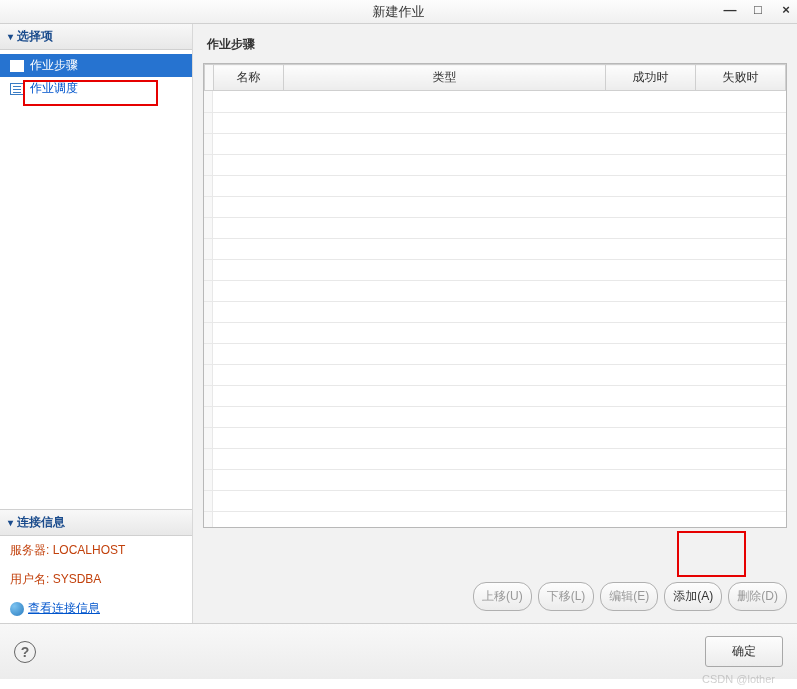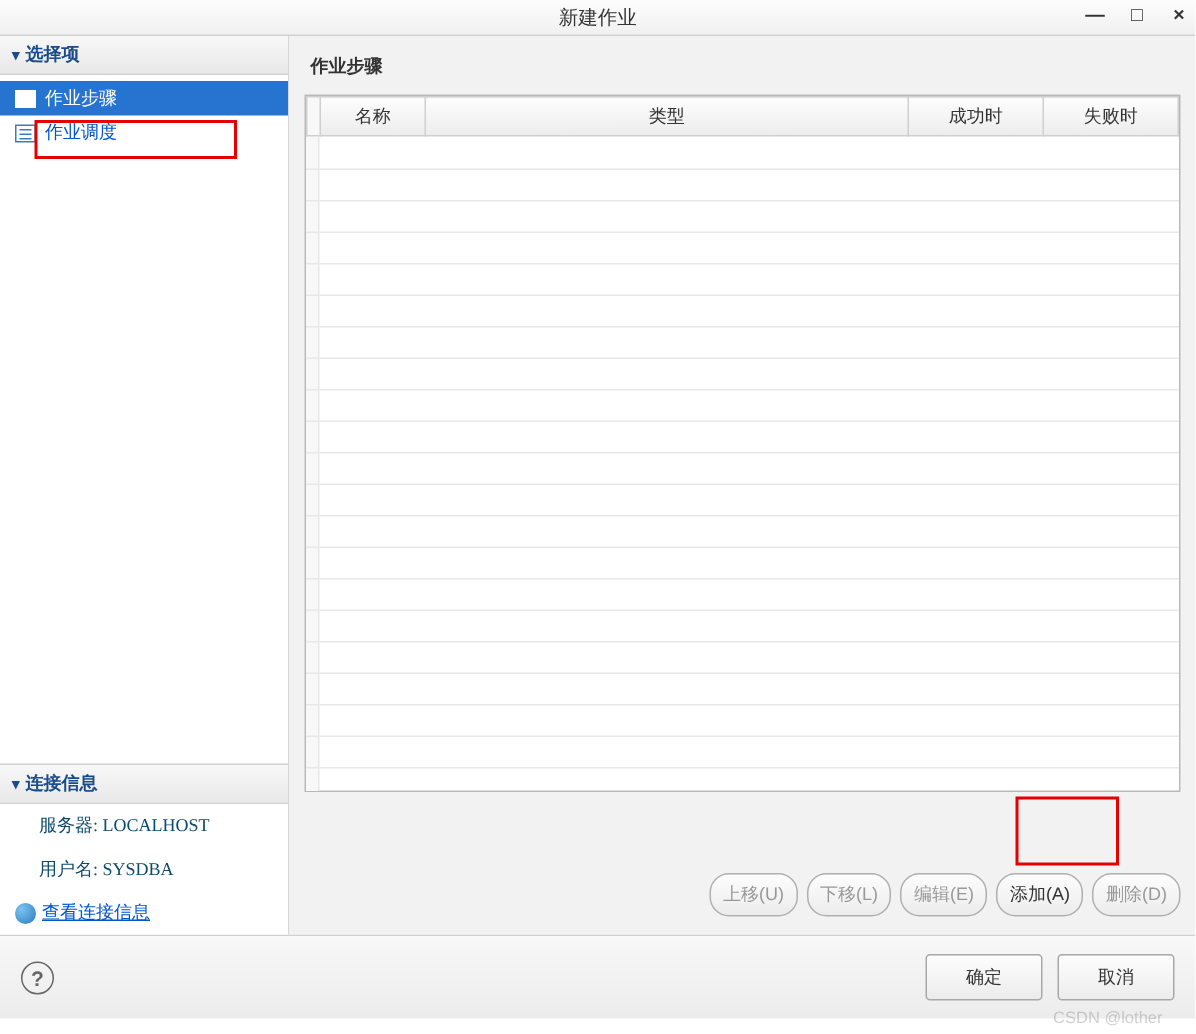--- a/index.html
+++ b/index.html
@@ -23,21 +23,21 @@
     .nav-icon { width: 14px; height: 12px; border: 1px solid #3a7cc4; background: #fff; position: relative; display: inline-block; }
     .nav-icon::before { content: ''; position: absolute; left: 2px; top: 2px; right: 2px; height: 1px; background: #3a7cc4; box-shadow: 0 3px 0 #3a7cc4, 0 6px 0 #3a7cc4; }
     .nav-item.selected .nav-icon { border-color: #fff; }
     .nav-item.selected .nav-icon::before { background: #fff; box-shadow: 0 3px 0 #fff, 0 6px 0 #fff; }
     
     .red-box-1 { position: absolute; border: 2px solid #e60000; pointer-events: none; left: 23px; top: 80px; width: 135px; height: 26px; z-index: 10; }
     
     .sidebar-spacer { flex: 1; }
     
     .conn-info { border-top: 1px solid #d0d0d0; }
-    .conn-row { padding: 6px 26px; color: #0c4a6e; font-family: Liberation Serif, serif; }
+    .conn-row { padding: 6px 10px; color: #c2410c; }
     .conn-link { color: #0055cc; text-decoration: underline; cursor: pointer; display: flex; align-items: center; gap: 4px; padding: 6px 10px; }
     .link-icon { width: 14px; height: 14px; display: inline-block; background: radial-gradient(circle at 30% 30%, #7cc3f0, #2a7cc0); border-radius: 50%; position: relative; }
     
     .content { flex: 1; background: #f2f2f2; padding: 8px 10px 10px 10px; display: flex; flex-direction: column; position: relative; }
     .content-title { font-weight: bold; color: #333; padding: 4px 0 10px 4px; }
     
     .table-wrap { flex: 1; background: #fff; border: 1px solid #b8b8b8; overflow: hidden; }
     .table { width: 100%; border-collapse: collapse; }
     .table th { background: linear-gradient(#fdfdfd, #ececec); border: 1px solid #cfcfcf; padding: 4px; font-weight: normal; color: #333; text-align: center; }
     .table th.col-name { width: 70px; }
@@ -229,16 +229,15 @@
       <button class="action-btn">添加(A)</button>
       <button class="action-btn disabled">删除(D)</button>
     </div>
   </div>
 </div>
 
 <div class="footer">
   <div class="help-btn">?</div>
   <div class="footer-spacer"></div>
   <button class="footer-btn">确定</button>
-  <button class="footer-btn">取消</button>
 </div>
 
 <div class="watermark">CSDN @lother</div>
 
 </body></html>

